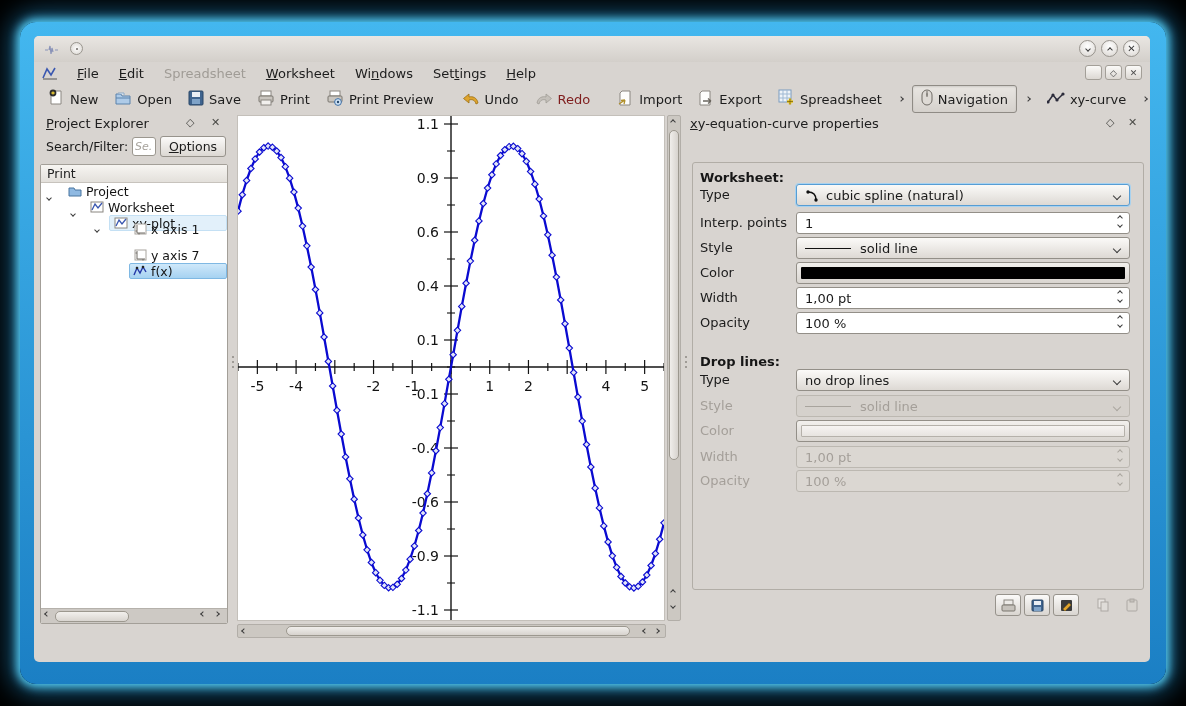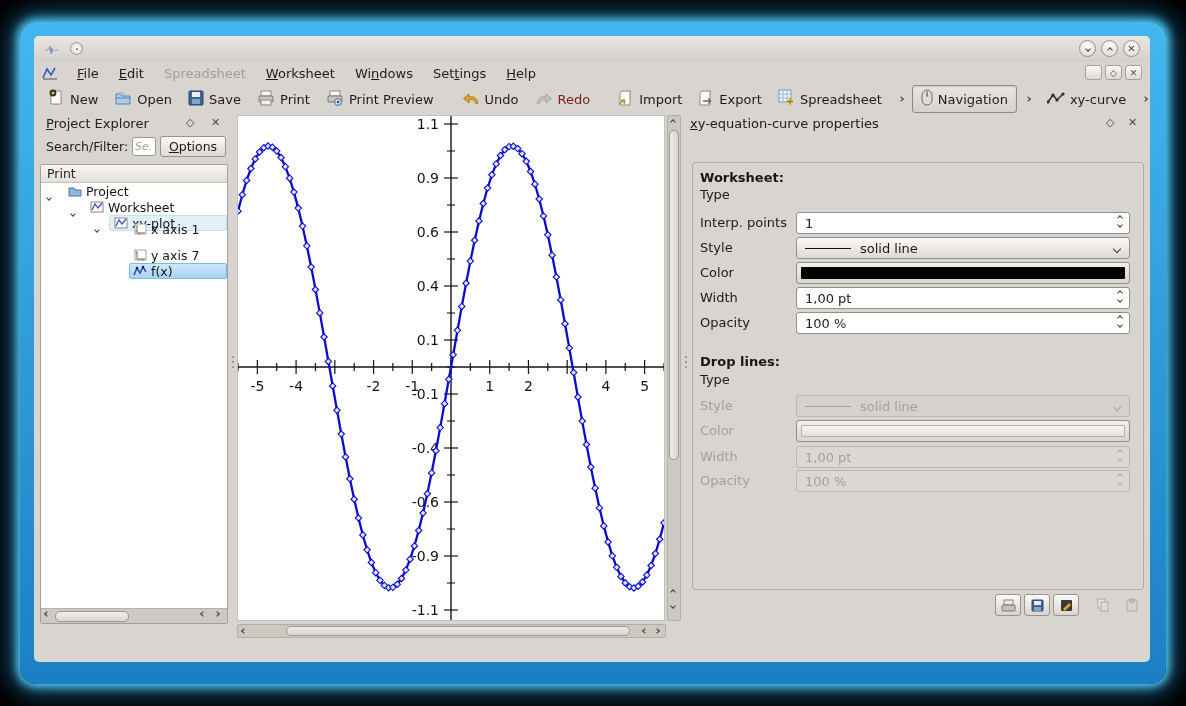--- a/index.html
+++ b/index.html
@@ -601,20 +601,31 @@
   <div class="dockhead pr-title"><u>x</u>y-equation-curve properties</div>
   <span class="dockbtn pr-float">◇</span>
   <span class="dockbtn pr-close">✕</span>
 
   <div class="groupframe"></div>
 
   <div class="pheading" style="top:134px">Worksheet:</div>
 
   <div class="prow" style="top:148px">
     <span class="plabel">Type</span>
+    <div class="ctl combo focus">
+      <span style="margin-right:6px;display:flex">
+        <svg width="15" height="15">
+            <path d="M3,4 C8,4 11,7 11,12" stroke="#111" stroke-width="1.5" fill="none"></path>
+            <circle cx="3" cy="4" r="1.7" fill="#111"></circle>
+            <circle cx="11" cy="12" r="1.7" fill="#111"></circle>
+          </svg>
+        </span>
+      <span class="cval">cubic spline (natural)</span>
+      <span class="chv"></span>
+    </div>
   </div>
   <div class="prow" style="top:176px">
     <span class="plabel">Interp. points</span>
     <div class="ctl spin">
       <span class="cval">1</span>
       <span class="spinarr">
           <span class="chv s up"></span>
           <span class="chv s"></span>
         </span>
     </div>
@@ -651,20 +662,24 @@
           <span class="chv s up"></span>
           <span class="chv s"></span>
         </span>
     </div>
   </div>
 
   <div class="pheading" style="top:318px">Drop lines:</div>
 
   <div class="prow" style="top:333px">
     <span class="plabel">Type</span>
+    <div class="ctl combo">
+      <span class="cval">no drop lines</span>
+      <span class="chv"></span>
+    </div>
   </div>
   <div class="prow" style="top:359px">
     <span class="plabel dim">Style</span>
     <div class="ctl combo disabled">
       <span class="lineglyph dim"></span>
       <span class="cval">solid line</span>
       <span class="chv dim"></span>
     </div>
   </div>
   <div class="prow" style="top:384px">

